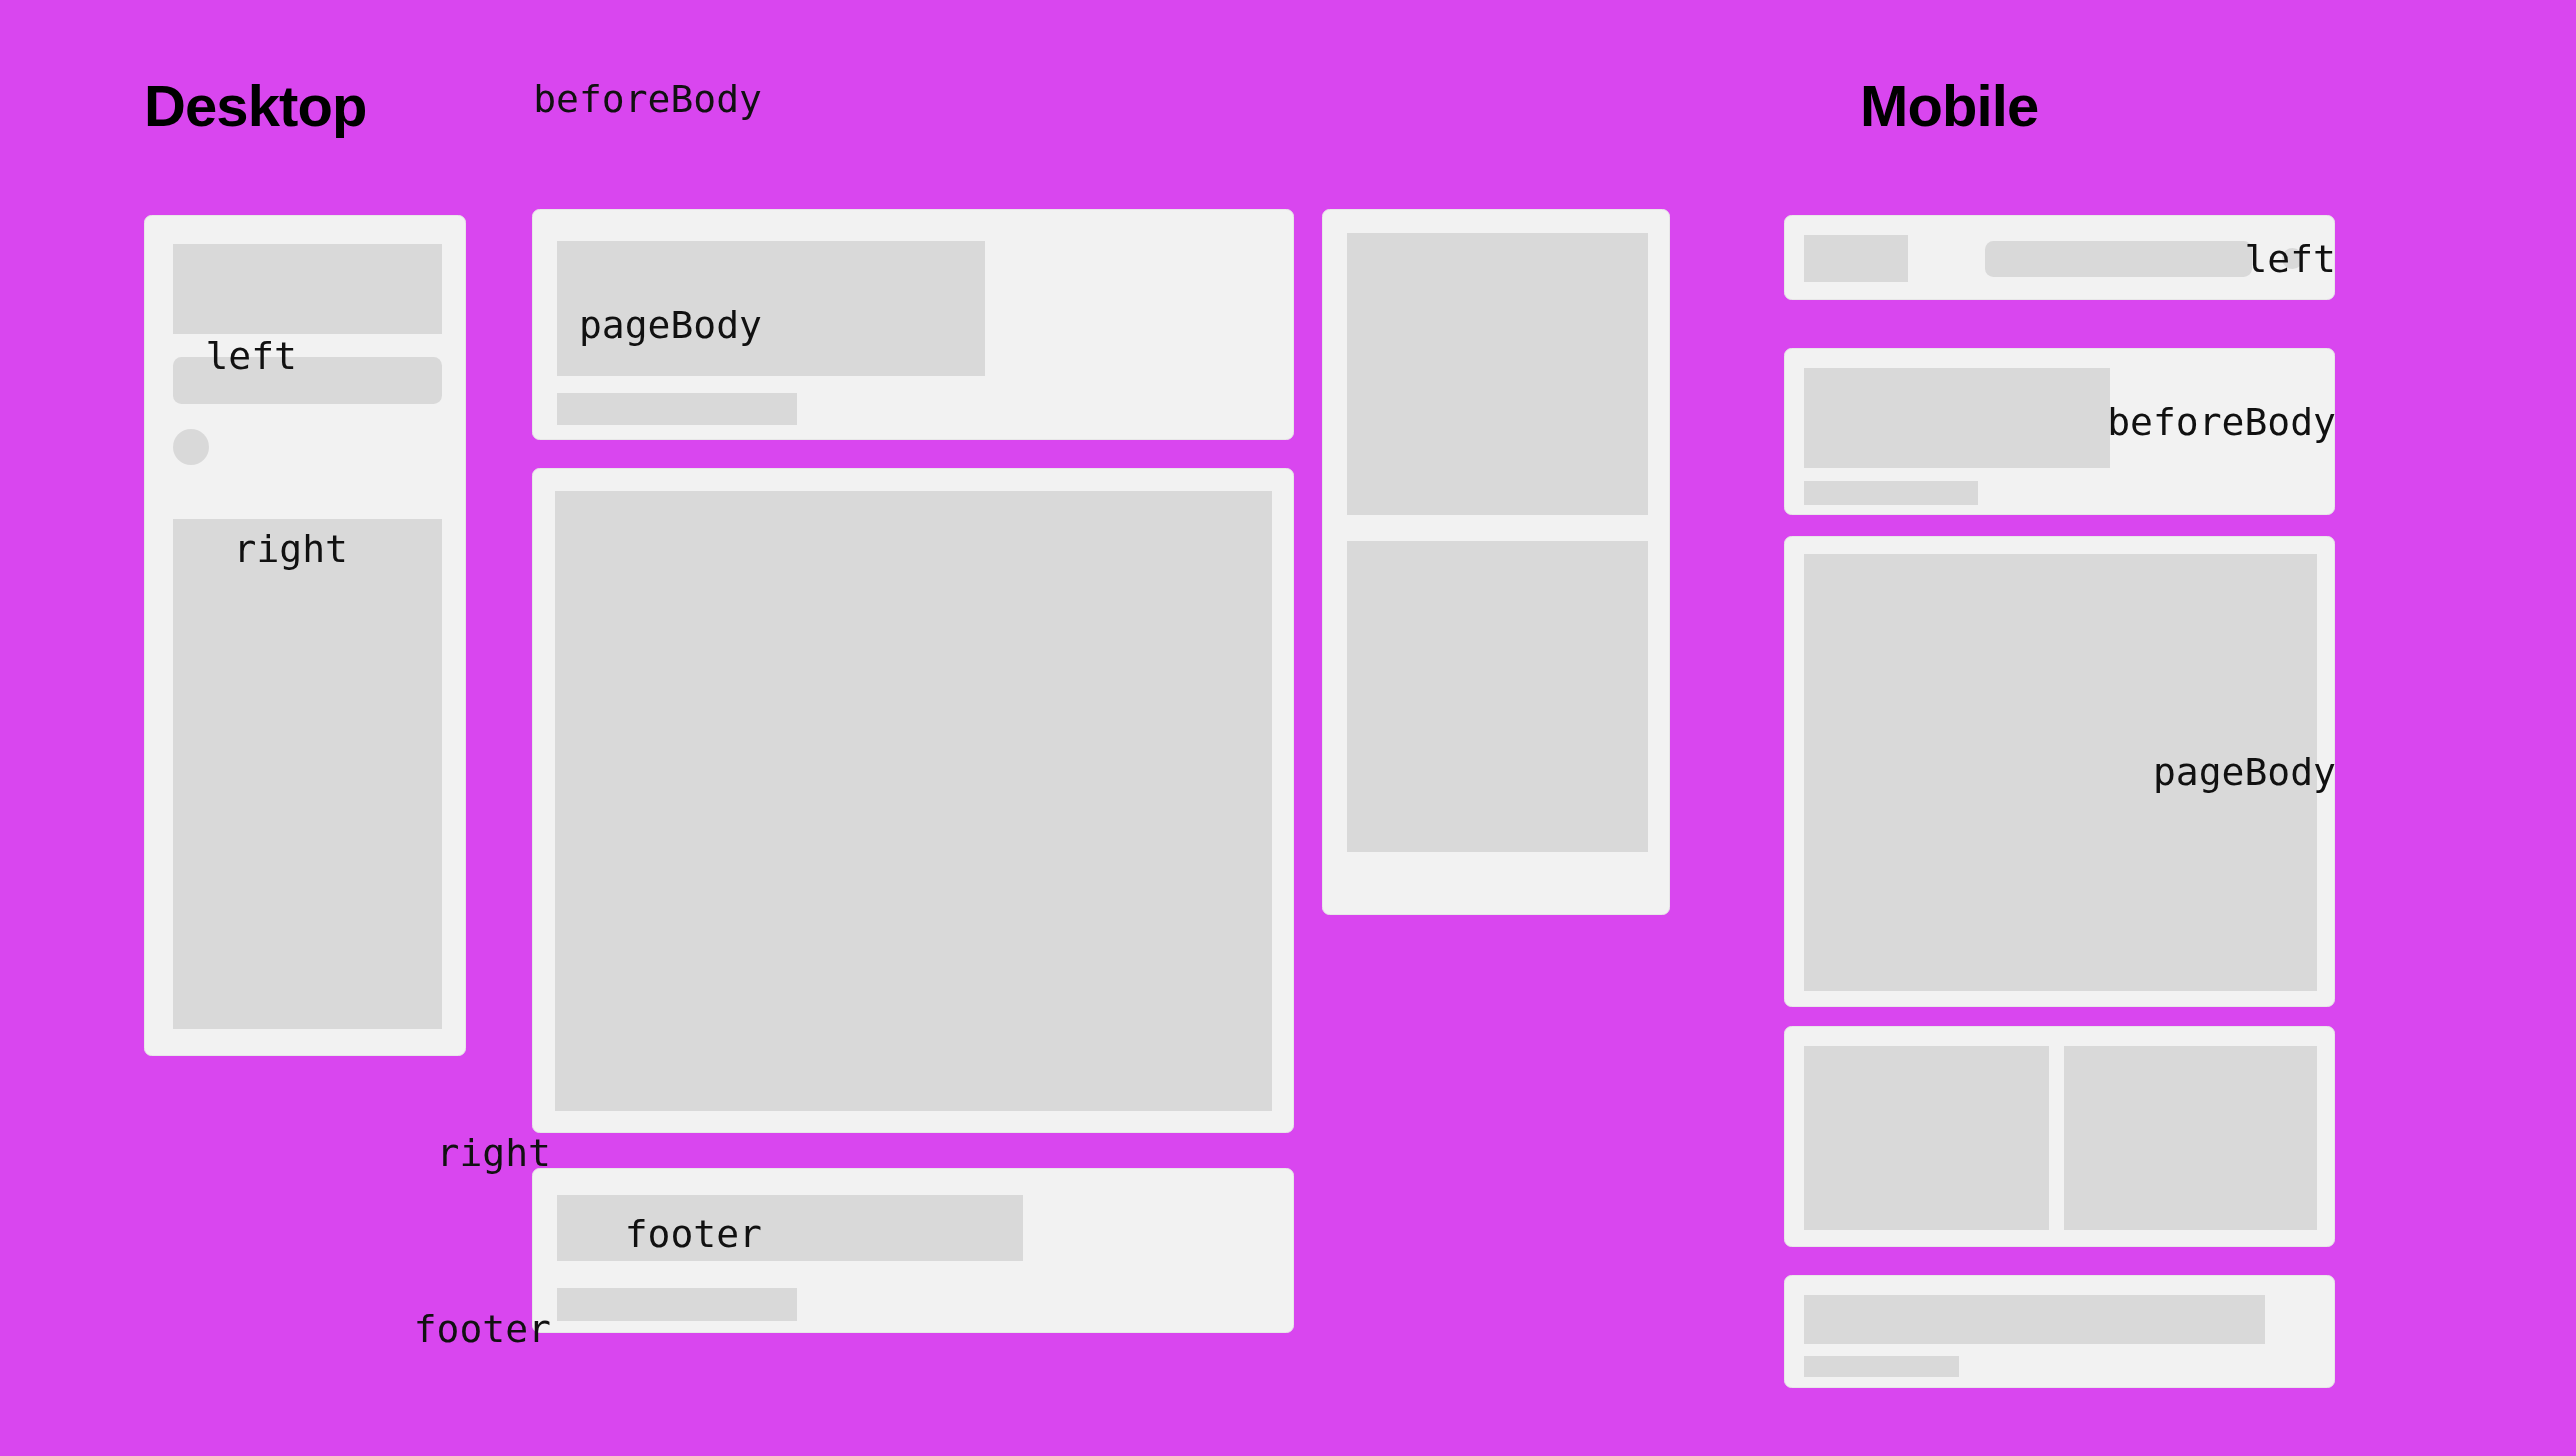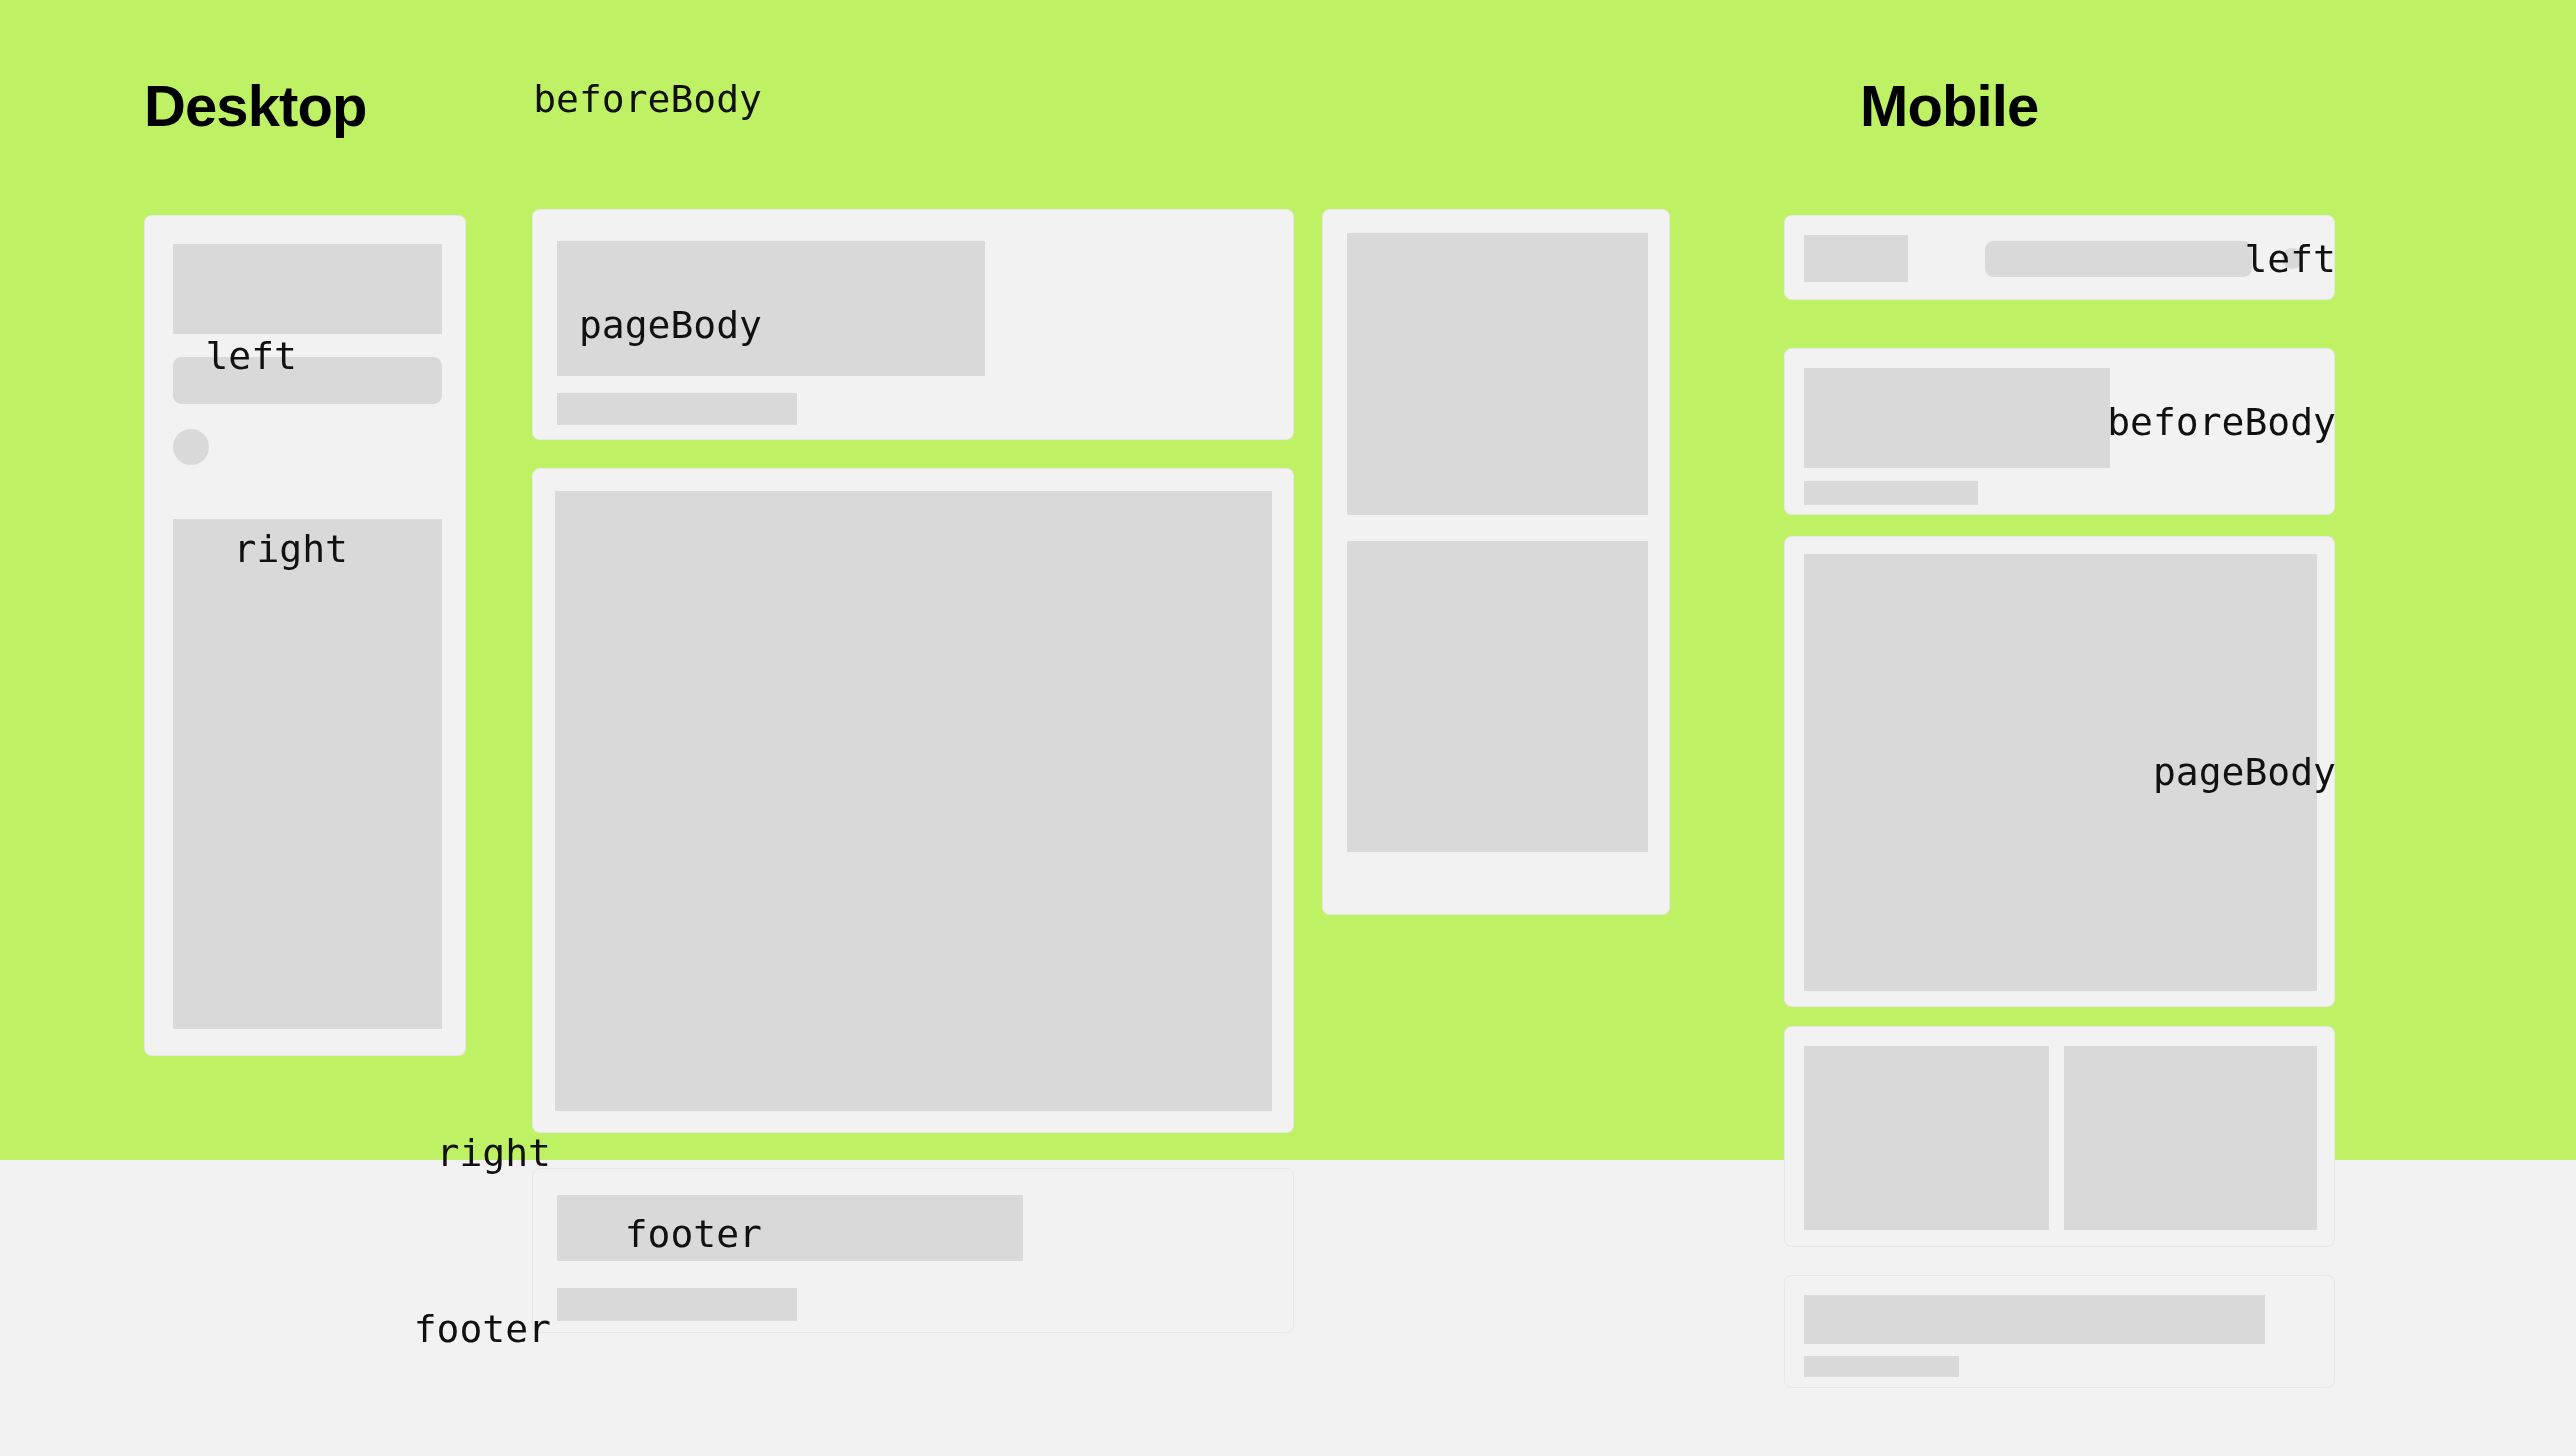--- a/index.html
+++ b/index.html
@@ -8,22 +8,22 @@
     width: 2576px;
     height: 1456px;
     background: #f2f2f2;
     font-family: "Liberation Sans", sans-serif;
     overflow: hidden;
   }
 
   .stage {
     position: relative;
     width: 2576px;
-    height: 1160px;
-    background: #bef264;
+    height: 1456px;
+    background: #d946ef;
   }
 
   
   .section-title {
     position: absolute;
     font-family: "Liberation Sans", sans-serif;
     font-weight: bold;
     font-size: 58px;
     line-height: 1;
     color: #000000;

